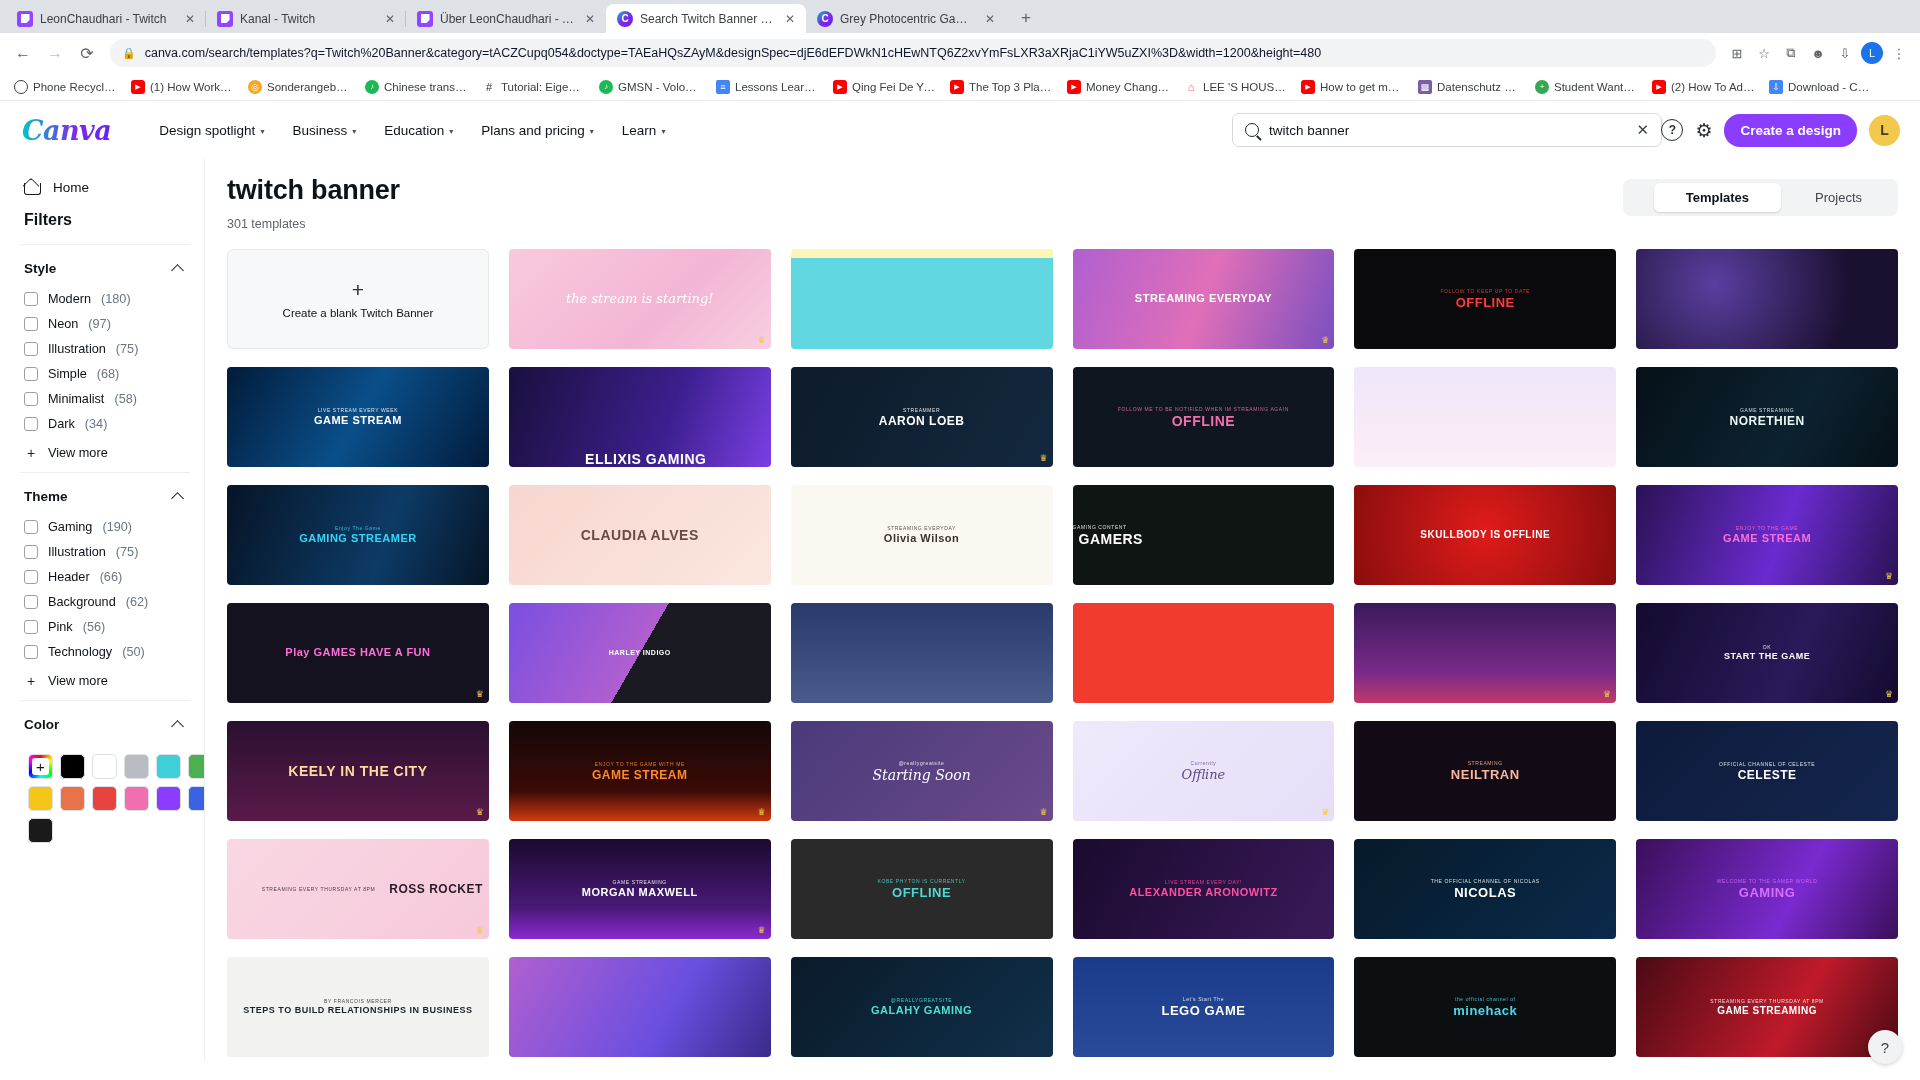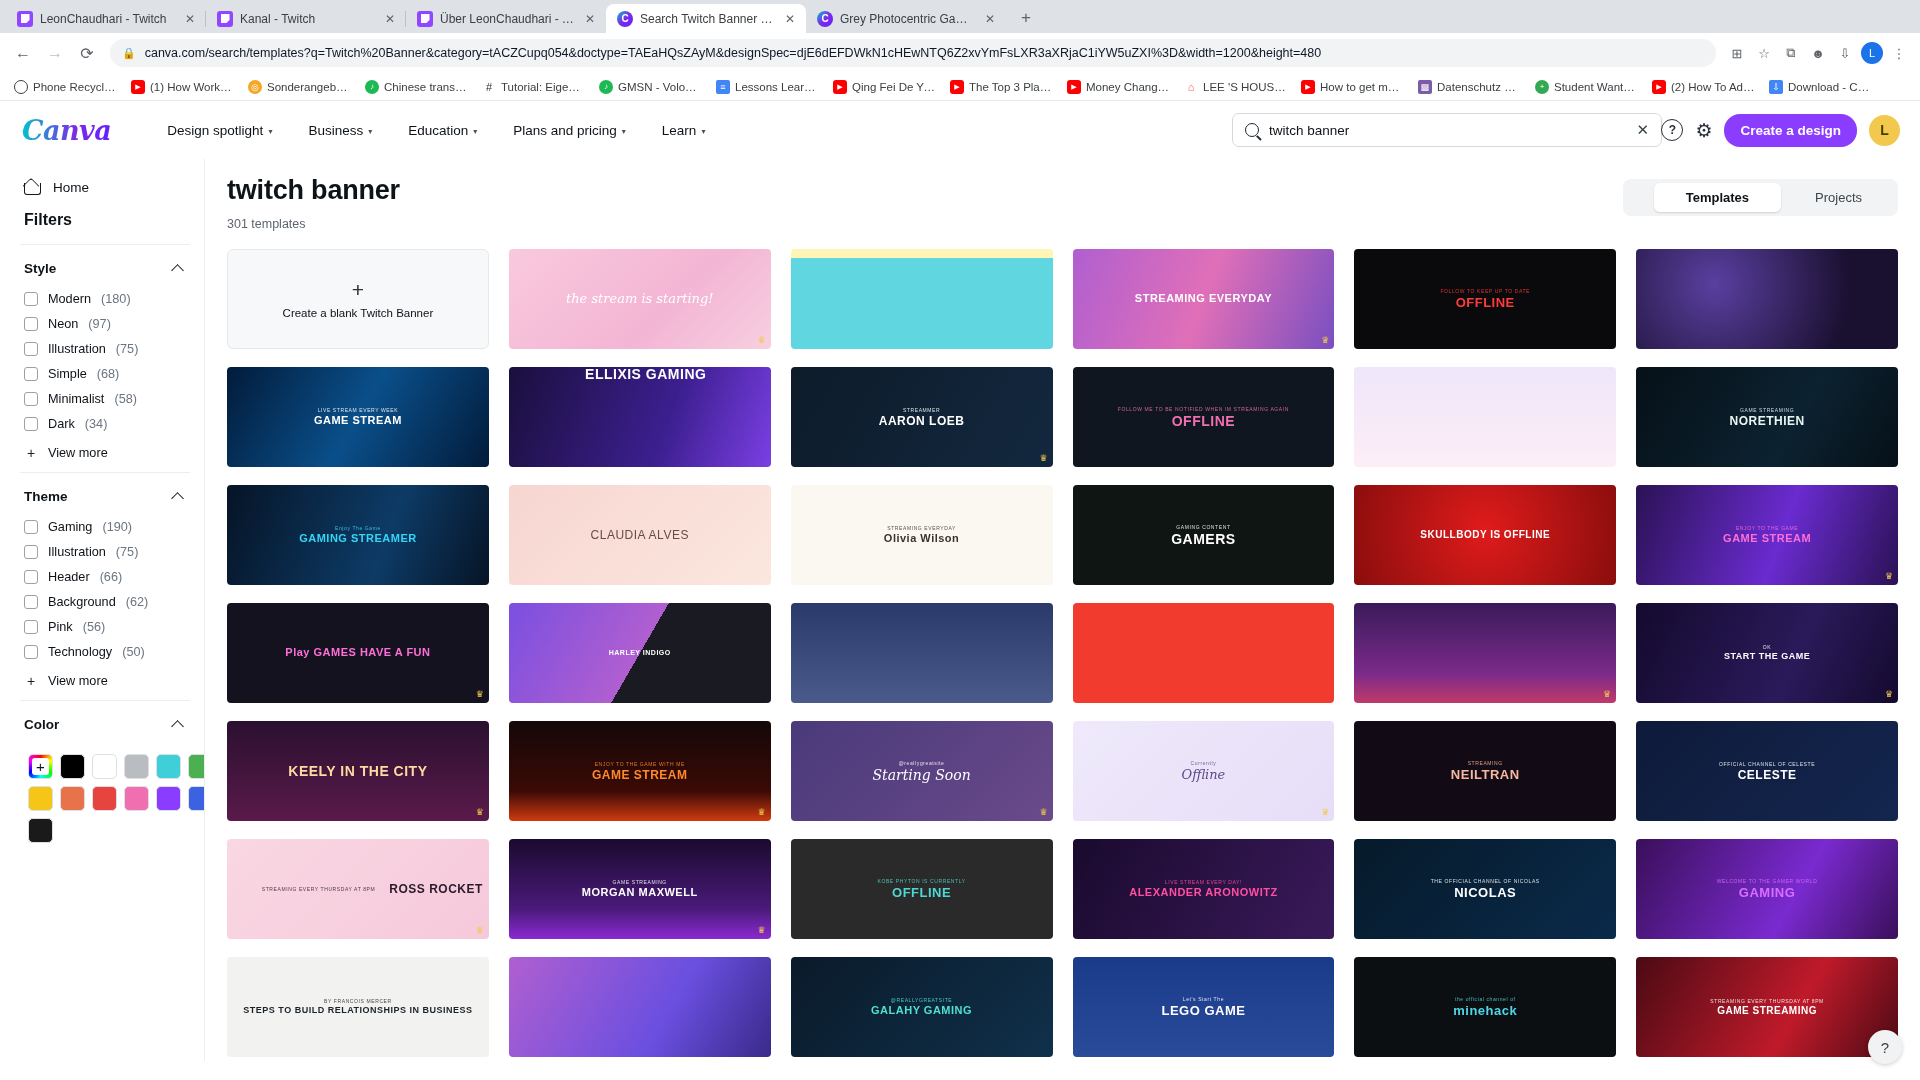--- a/index.html
+++ b/index.html
@@ -109,21 +109,21 @@
   .bm-ico {
     width: 14px; height: 14px; flex: 0 0 14px; border-radius: 2px;
     display: flex; align-items: center; justify-content: center;
     font-size: 9px; color: #fff; overflow: hidden;
   }
   .bm-label { max-width: 84px; overflow: hidden; text-overflow: ellipsis; }
 
   
   .canva-header {
     height: 58px; background: #fff; display: flex; align-items: center;
-    padding: 0 22px; gap: 8px; position: relative; z-index: 5;
+    padding: 0 22px; gap: 0px; position: relative; z-index: 5;
   }
   .canva-logo {
     font-family: "DejaVu Serif", serif; font-style: italic;
     font-size: 27px; font-weight: 700; letter-spacing: -0.5px;
     background: linear-gradient(90deg,#00c4cc 0%, #7d2ae8 60%, #6420ff 100%);
     -webkit-background-clip: text; background-clip: text; color: transparent;
     margin-right: 34px;
   }
   .navitem {
     display: flex; align-items: center; gap: 5px; padding: 8px 14px;
@@ -591,21 +591,21 @@
         </div>
         <div class="card" style="background: rgb(10, 10, 12); display: flex; flex-direction: column; align-items: center; justify-content: center; gap: 2px;">
           <div class="sub" style="color: rgb(255, 59, 59);">FOLLOW TO KEEP UP TO DATE</div>
           <div class="tpl-title" style="color: rgb(255, 59, 59); font-size: 13px; font-weight: 700; letter-spacing: 0.5px; padding: 0px 6px;">OFFLINE</div>
         </div>
         <div class="card" style="background: radial-gradient(circle at 30% 35%, rgb(90, 63, 160), rgb(26, 16, 48) 70%); display: flex; flex-direction: column; align-items: center; justify-content: center; gap: 2px;"></div>
         <div class="card" style="background: linear-gradient(120deg, rgb(2, 27, 58), rgb(10, 79, 138) 50%, rgb(2, 27, 58)); display: flex; flex-direction: column; align-items: center; justify-content: center; gap: 2px;">
           <div class="sub" style="color: rgb(255, 255, 255);">LIVE STREAM EVERY WEEK</div>
           <div class="tpl-title" style="color: rgb(255, 255, 255); font-size: 11px; font-weight: 700; letter-spacing: 0.5px; padding: 0px 6px;">GAME STREAM</div>
         </div>
-        <div class="card" style="background: linear-gradient(110deg, rgb(26, 15, 61), rgb(60, 31, 143) 60%, rgb(123, 63, 228)); display: flex; flex-direction: column; align-items: center; justify-content: flex-start; gap: 2px; padding-left: 12px;">
+        <div class="card" style="background: linear-gradient(110deg, rgb(26, 15, 61), rgb(60, 31, 143) 60%, rgb(123, 63, 228)); display: flex; flex-direction: column; align-items: center; justify-content: flex-end; gap: 2px; padding-left: 12px;">
           <div class="tpl-title" style="color: rgb(255, 255, 255); font-size: 14px; font-weight: 700; letter-spacing: 0.5px; padding: 0px 6px;">ELLIXIS GAMING</div>
         </div>
         <div class="card" style="background: linear-gradient(120deg, rgb(13, 27, 42), rgb(19, 40, 63)); display: flex; flex-direction: column; align-items: center; justify-content: center; gap: 2px;">
           <div class="sub" style="color: rgb(255, 255, 255);">STREAMMER</div>
           <div class="tpl-title" style="color: rgb(255, 255, 255); font-size: 12px; font-weight: 700; letter-spacing: 0.5px; padding: 0px 6px;">AARON LOEB</div>
           <span class="crown">♛</span>
         </div>
         <div class="card" style="background: rgb(16, 22, 31); display: flex; flex-direction: column; align-items: center; justify-content: center; gap: 2px;">
           <div class="sub" style="color: rgb(240, 111, 176);">FOLLOW ME TO BE NOTIFIED WHEN IM STREAMING AGAIN</div>
           <div class="tpl-title" style="color: rgb(240, 111, 176); font-size: 14px; font-weight: 700; letter-spacing: 0.5px; padding: 0px 6px;">OFFLINE</div>
@@ -613,27 +613,27 @@
         <div class="card" style="background: linear-gradient(rgb(239, 230, 251), rgb(253, 238, 246)); display: flex; flex-direction: column; align-items: center; justify-content: center; gap: 2px;"></div>
         <div class="card" style="background: linear-gradient(120deg, rgb(6, 16, 24), rgb(12, 34, 48) 60%, rgb(6, 16, 24)); display: flex; flex-direction: column; align-items: center; justify-content: center; gap: 2px;">
           <div class="sub" style="color: rgb(234, 246, 242);">GAME STREAMING</div>
           <div class="tpl-title" style="color: rgb(234, 246, 242); font-size: 12px; font-weight: 700; letter-spacing: 0.5px; padding: 0px 6px;">NORETHIEN</div>
         </div>
         <div class="card" style="background: linear-gradient(110deg, rgb(6, 20, 38), rgb(13, 59, 102) 60%, rgb(6, 20, 38)); display: flex; flex-direction: column; align-items: center; justify-content: center; gap: 2px;">
           <div class="sub" style="color: rgb(53, 214, 245);">Enjoy The Game</div>
           <div class="tpl-title" style="color: rgb(53, 214, 245); font-size: 11px; font-weight: 700; letter-spacing: 0.5px; padding: 0px 6px;">GAMING STREAMER</div>
         </div>
         <div class="card" style="background: linear-gradient(135deg, rgb(247, 214, 208), rgb(251, 231, 223)); display: flex; flex-direction: column; align-items: center; justify-content: center; gap: 2px;">
-          <div class="tpl-title" style="color: rgb(106, 74, 69); font-size: 12px; font-weight: 400; letter-spacing: 0.5px; padding: 0px 6px;">CLAUDIA ALVES</div>
+          <div class="tpl-title" style="color: rgb(106, 74, 69); font-size: 14px; font-weight: 700; letter-spacing: 0.5px; padding: 0px 6px;">CLAUDIA ALVES</div>
         </div>
         <div class="card" style="background: rgb(251, 248, 242); display: flex; flex-direction: column; align-items: center; justify-content: center; gap: 2px;">
           <div class="sub" style="color: rgb(58, 51, 44);">STREAMING EVERYDAY</div>
           <div class="tpl-title" style="color: rgb(58, 51, 44); font-size: 11px; font-weight: 700; letter-spacing: 0.5px; padding: 0px 6px;">Olivia Wilson</div>
         </div>
-        <div class="card" style="background: rgb(15, 21, 18); display: flex; flex-direction: column; align-items: center; justify-content: center; gap: 2px;">
+        <div class="card" style="background: rgb(15, 21, 18); display: flex; flex-direction: column; align-items: flex-start; justify-content: center; gap: 2px;">
           <div class="sub" style="color: rgb(255, 255, 255);">GAMING CONTENT</div>
           <div class="tpl-title" style="color: rgb(255, 255, 255); font-size: 14px; font-weight: 700; letter-spacing: 0.5px; padding: 0px 6px;">GAMERS</div>
         </div>
         <div class="card" style="background: radial-gradient(circle at 50% 45%, rgb(224, 27, 27), rgb(138, 13, 13)); display: flex; flex-direction: column; align-items: center; justify-content: center; gap: 2px;">
           <div class="tpl-title" style="color: rgb(255, 255, 255); font-size: 10px; font-weight: 700; letter-spacing: 0.5px; padding: 0px 6px;">SKULLBODY IS OFFLINE</div>
         </div>
         <div class="card" style="background: linear-gradient(110deg, rgb(42, 18, 84), rgb(106, 43, 208) 55%, rgb(42, 18, 84)); display: flex; flex-direction: column; align-items: center; justify-content: center; gap: 2px;">
           <div class="sub" style="color: rgb(255, 111, 216);">ENJOY TO THE GAME</div>
           <div class="tpl-title" style="color: rgb(255, 111, 216); font-size: 11px; font-weight: 700; letter-spacing: 0.5px; padding: 0px 6px;">GAME STREAM</div>
           <span class="crown">♛</span>

